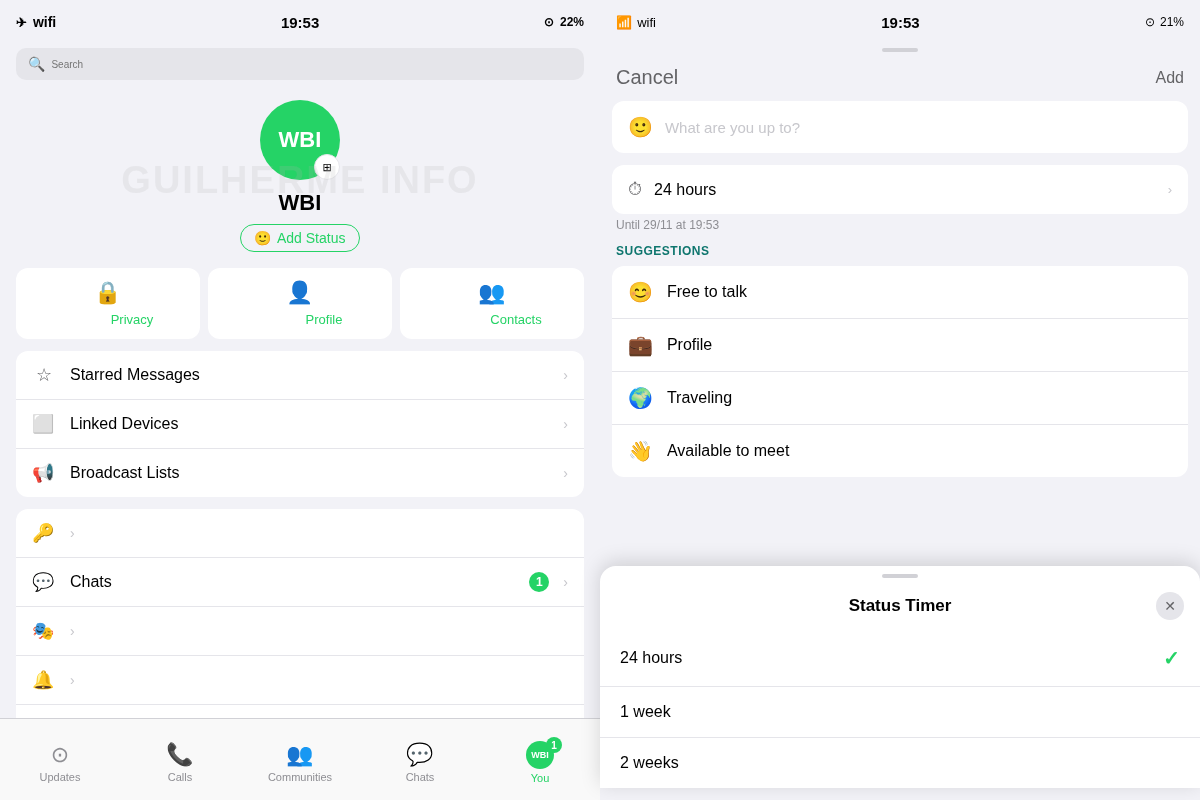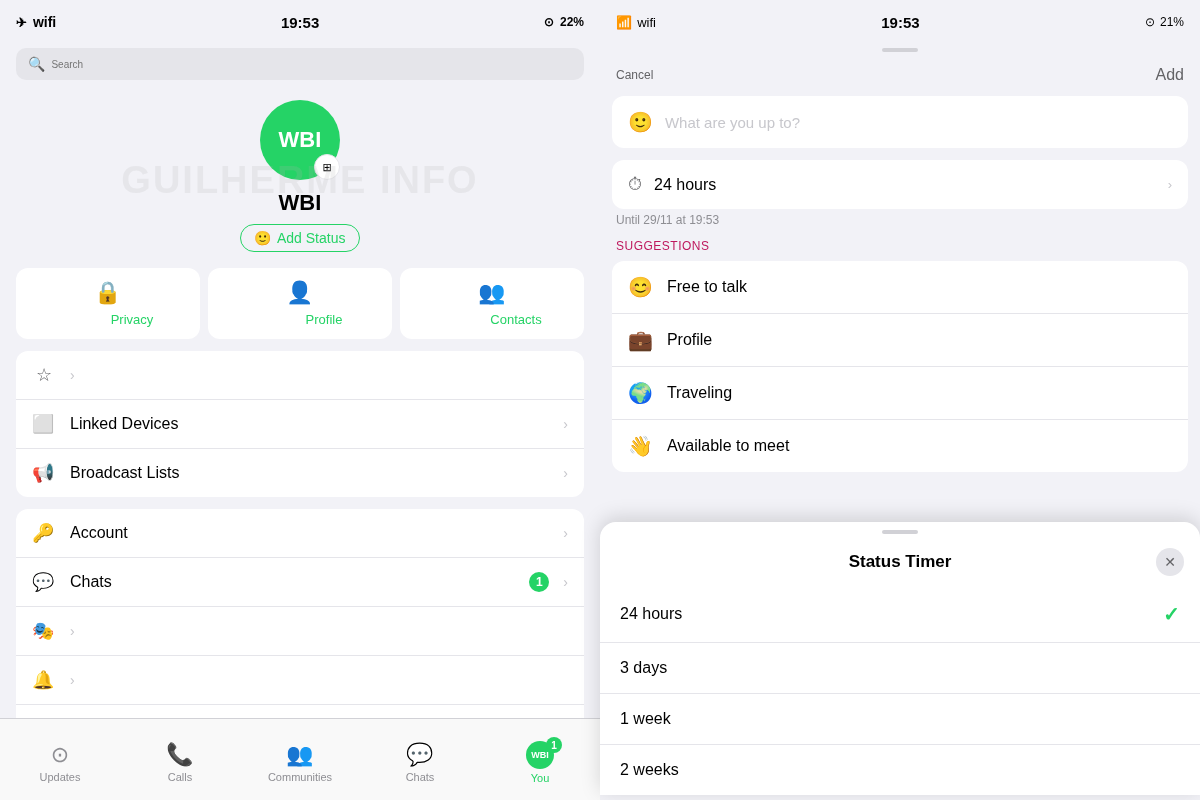--- a/index.html
+++ b/index.html
@@ -247,21 +247,21 @@
     }
 
     
     .modal-header {
       display: flex;
       align-items: center;
       justify-content: space-between;
       padding: 12px 16px;
       background: #f2f2f7;
     }
-    .cancel-btn { color: #636366; font-size: 12px; cursor: pointer; }
+    .cancel-btn { color: #636366; font-size: 20px; cursor: pointer; }
     .add-btn { color: #636366; font-size: 16px; cursor: pointer; }
 
     
     .status-input-area {
       background: #fff;
       border-radius: 12px;
       margin: 0 12px 12px;
       padding: 14px 16px;
       display: flex;
       align-items: center;
@@ -281,22 +281,22 @@
       gap: 12px;
     }
     .timer-icon { font-size: 18px; color: #636366; }
     .timer-label { flex: 1; font-size: 16px; color: #000; }
     .timer-chevron { color: #c7c7cc; font-size: 13px; }
     .timer-until { color: #8e8e93; font-size: 12px; margin: 0 12px 12px 16px; }
 
     
     .suggestions-label {
       font-size: 12px;
-      font-weight: 400;
-      color: #be185d;
+      font-weight: 700;
+      color: #0f766e;
       margin: 4px 12px 8px 16px;
       letter-spacing: 0.5px;
     }
     .suggestions-list {
       background: #fff;
       border-radius: 12px;
       margin: 0 12px;
       overflow: hidden;
     }
     .suggestion-item {
@@ -307,21 +307,21 @@
       border-bottom: 0.5px solid #e5e5ea;
       cursor: pointer;
     }
     .suggestion-item:last-child { border-bottom: none; }
     .suggestion-emoji { font-size: 20px; }
     .suggestion-text { font-size: 16px; color: #000; text-align: right; }
 
     
     .timer-sheet {
       position: absolute;
-      bottom: 5px;
+      bottom: 12px;
       left: 0;
       width: 100%;
       background: #fff;
       border-radius: 16px 16px 0 0;
       z-index: 100;
       box-shadow: 0 -4px 20px rgba(0,0,0,0.15);
     }
     .timer-sheet-handle {
       width: 36px;
       height: 4px;
@@ -428,38 +428,38 @@
       </div>
       <div class="quick-action-card">
         <span class="quick-action-icon">👥</span>
         <span class="quick-action-label">Contacts</span>
       </div>
     </div>
 
     <div class="menu-group">
       <div class="menu-item">
         <span class="menu-item-icon">☆</span>
+        <span class="menu-item-label">Starred Messages</span>
         <span class="menu-chevron">›</span>
       </div>
       <div class="menu-item">
         <span class="menu-item-icon">⬜</span>
         <span class="menu-item-label">Linked Devices</span>
         <span class="menu-chevron">›</span>
       </div>
       <div class="menu-item">
         <span class="menu-item-icon">📢</span>
         <span class="menu-item-label">Broadcast Lists</span>
         <span class="menu-chevron">›</span>
       </div>
     </div>
 
     <div class="menu-group">
       <div class="menu-item">
         <span class="menu-item-icon">🔑</span>
-        <span class="menu-item-label">Account</span>
         <span class="menu-chevron">›</span>
       </div>
       <div class="menu-item">
         <span class="menu-item-icon">💬</span>
         <span class="menu-item-label">Chats</span>
         <span class="menu-item-badge">1</span>
         <span class="menu-chevron">›</span>
       </div>
       <div class="menu-item">
         <span class="menu-item-icon">🎭</span>
@@ -570,22 +570,19 @@
       <span class="timer-sheet-title">Status Timer</span>
       <div class="timer-sheet-close">
         <span>✕</span>
       </div>
     </div>
     <div class="timer-option selected">
       <span>24 hours</span>
       <span class="timer-check">✓</span>
     </div>
     <div class="timer-option">
-      <span>3 days</span>
-    </div>
-    <div class="timer-option">
       <span>1 week</span>
     </div>
     <div class="timer-option">
       <span>2 weeks</span>
     </div>
   </div>
 </div>
 
 </body></html>

